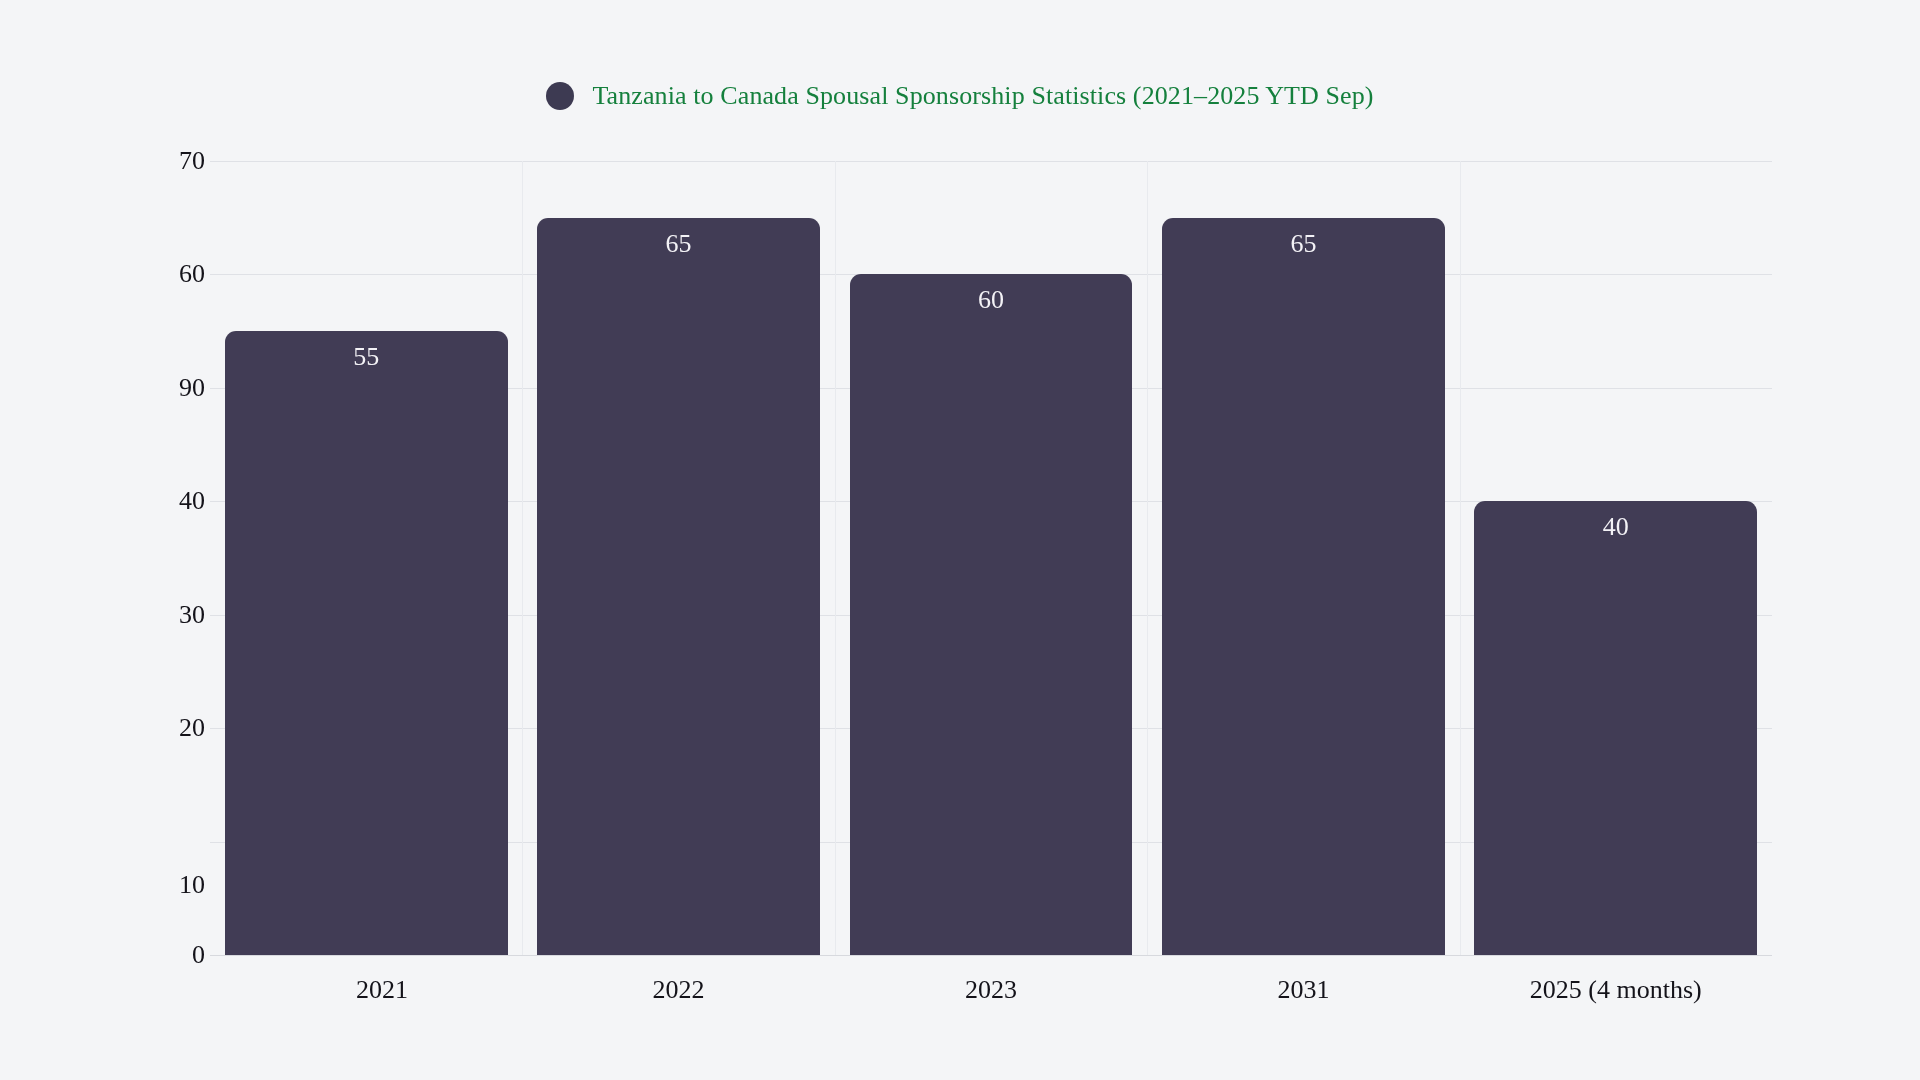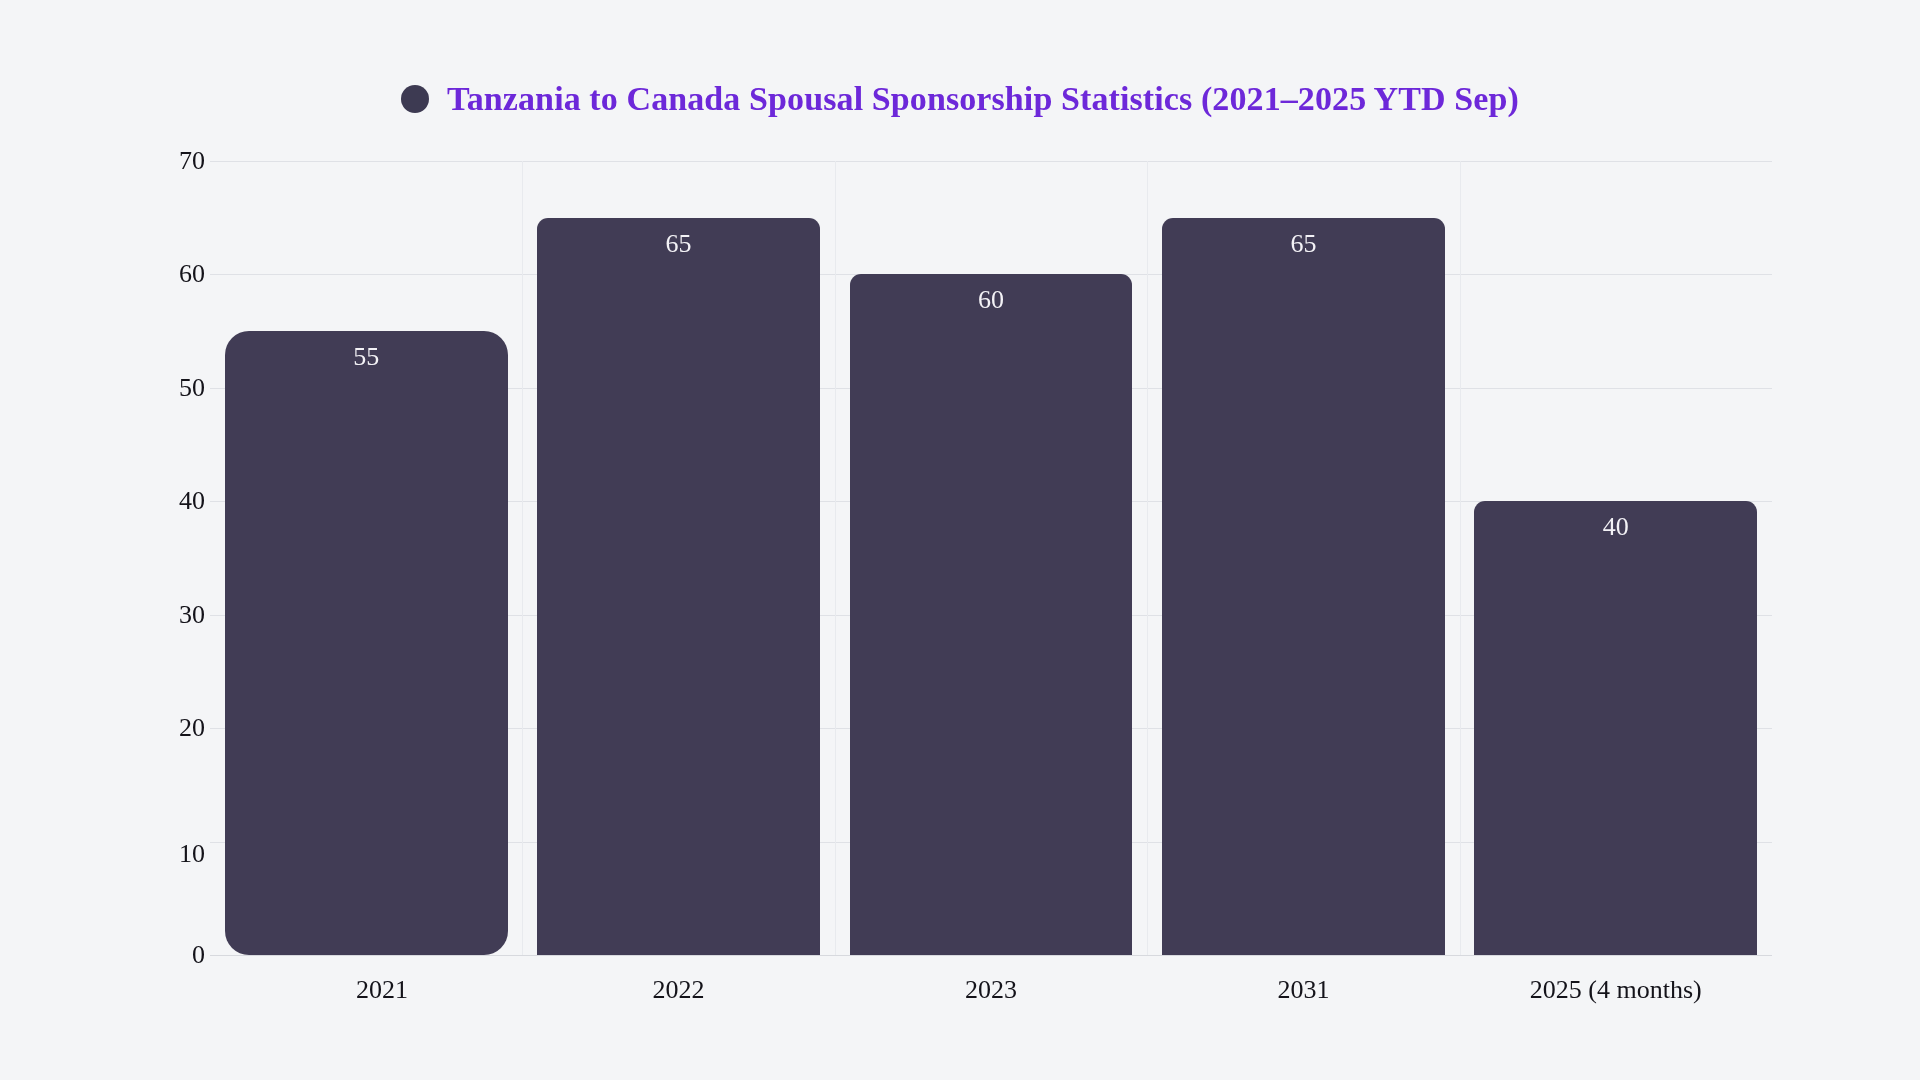--- a/index.html
+++ b/index.html
@@ -34,26 +34,25 @@
   }
   .legend-swatch {
     width: 28px;
     height: 28px;
     border-radius: 50%;
     background: #3d3a52;
     flex: 0 0 auto;
     display: block;
   }
   .chart-title {
-    font-size: 34px;
-    color: #6d28d9;
+    font-size: 26px;
+    color: #15803d;
     white-space: nowrap;
     letter-spacing: 0.1px;
     line-height: 1;
-    font-weight: bold;
   }
 
   
   .plot-area {
     position: absolute;
     left: 210px;
     top: 161px;
     width: 1562px;
     height: 794px;
   }
@@ -156,25 +155,25 @@
 <div id="chart-root">
 
   <div class="chart-header">
     <span class="legend-swatch"></span>
     <span class="chart-title">Tanzania to Canada Spousal Sponsorship Statistics (2021–2025 YTD Sep)</span>
   </div>
 
   <div class="y-axis">
       <div class="y-tick" style="top: 161px;">70</div>
       <div class="y-tick" style="top: 274.429px;">60</div>
-      <div class="y-tick" style="top: 387.857px;">50</div>
+      <div class="y-tick" style="top: 387.857px;">90</div>
       <div class="y-tick" style="top: 501.286px;">40</div>
       <div class="y-tick" style="top: 614.714px;">30</div>
       <div class="y-tick" style="top: 728.143px;">20</div>
-      <div class="y-tick" style="top: 854px; margin-left: 41px;">10</div>
+      <div class="y-tick" style="top: 885px; margin-left: 41px;">10</div>
       <div class="y-tick" style="top: 955px;">0</div>
     </div>
 
   <div class="plot-area">
     <div class="grid-layer">
         <div class="gridline" style="top: 0px;"></div>
         <div class="gridline" style="top: 113.429px;"></div>
         <div class="gridline" style="top: 226.857px;"></div>
         <div class="gridline" style="top: 340.286px;"></div>
         <div class="gridline" style="top: 453.714px;"></div>
@@ -183,21 +182,21 @@
         <div class="gridline baseline" style="top: 794px;"></div>
       </div>
     <div class="vgrid-layer">
         <div class="vgrid" style="left: 312.4px;"></div>
         <div class="vgrid" style="left: 624.8px;"></div>
         <div class="vgrid" style="left: 937.2px;"></div>
         <div class="vgrid" style="left: 1249.6px;"></div>
       </div>
     <div class="bars-layer">
         <div class="bar-group" style="left: 14.839px; width: 282.722px;">
-          <div class="bar" style="height: 623.857px; background: rgb(65, 60, 85); border-radius: 24px;">
+          <div class="bar" style="height: 623.857px; background: rgb(65, 60, 85);">
             <span class="bar-value">55</span>
           </div>
         </div>
         <div class="bar-group" style="left: 327.239px; width: 282.722px;">
           <div class="bar" style="height: 737.286px; background: rgb(65, 60, 85);">
             <span class="bar-value">65</span>
           </div>
         </div>
         <div class="bar-group" style="left: 639.639px; width: 282.722px;">
           <div class="bar" style="height: 680.571px; background: rgb(65, 60, 85);">

